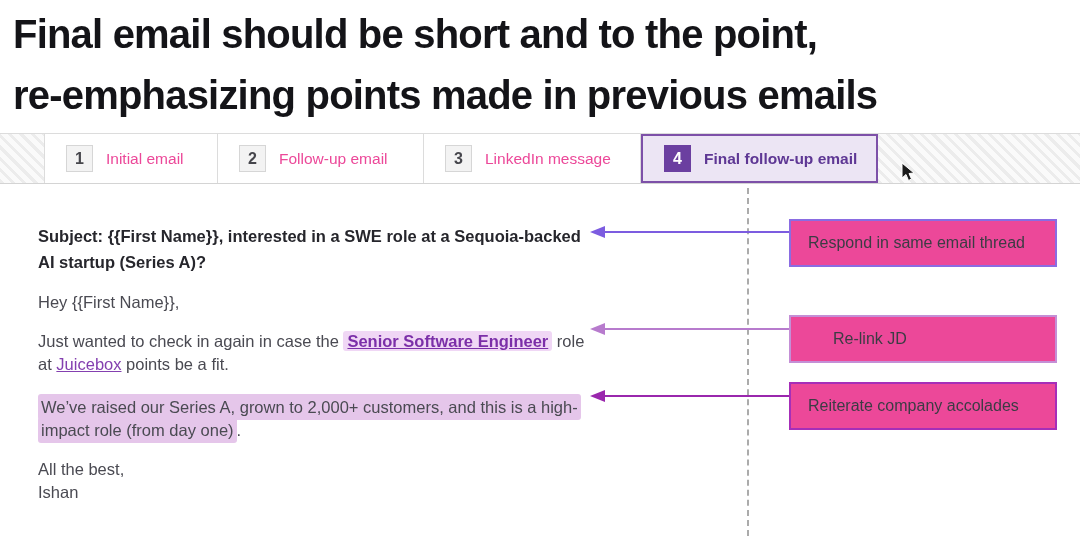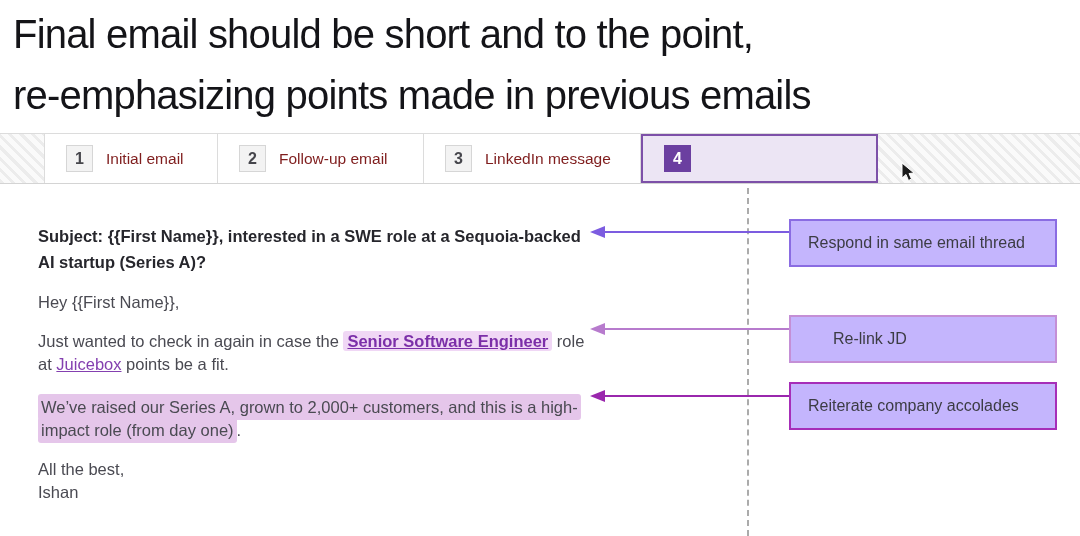--- a/index.html
+++ b/index.html
@@ -6,21 +6,21 @@
   html,body { background:#ffffff; }
   body { font-family:"Liberation Sans", sans-serif; }
   #screen {
     position:relative; width:1080px; height:536px;
     background:#ffffff; overflow:hidden;
   }
 
   
   .headline {
     position:absolute; left:13px; top:4px; width:1050px;
-    font-size:40px; font-weight:400; color:#141418;
+    font-size:40px; font-weight:700; color:#141418;
     letter-spacing:-0.8px; line-height:61px;
   }
 
   
   .tabbar {
     position:absolute; left:0; top:133px; width:1080px; height:51px;
     display:flex; align-items:stretch;
     border-top:1px solid #dcdcdc; border-bottom:1px solid #d4d4d4;
     background:#ffffff;
   }
@@ -33,21 +33,21 @@
     display:flex; align-items:center; padding-left:21px;
     border-right:1px solid #dcdcdc; background:#ffffff; cursor:default;
   }
   .tab-1 { width:173px; } .tab-2 { width:206px; } .tab-3 { width:217px; } .tab-4 { width:237px; }
   .tab .num {
     width:27px; height:27px; margin-right:13px; flex:0 0 auto;
     display:flex; align-items:center; justify-content:center;
     background:#f3f3f3; border:1px solid #d6d6d6; color:#46464c;
     font-size:16px; font-weight:600;
   }
-  .tab .lbl { font-size:15.5px; color:#7f1d1d; }
+  .tab .lbl { font-size:15.5px; color:#ec4899; }
   .tab.active {
     background:#ece5f4; border:2px solid #7d50a8;
   }
   .tab.active .num { background:#6b3fa0; border-color:#6b3fa0; color:#ffffff; }
   .tab.active .lbl { color:#5e3794; font-weight:600; }
 
   
   .email {
     position:absolute; left:38px; top:223px; width:560px;
     font-size:16.5px; line-height:23px; color:#4a4a52;
@@ -71,21 +71,21 @@
 
   
   .divider {
     position:absolute; left:747px; top:188px; height:348px; width:0;
     border-left:2px dashed #ababab;
   }
 
   
   .callout {
     position:absolute; left:789px; width:268px; height:48px;
-    background:#c4b5fd; border:2px solid #999; display:flex; align-items:center;
+    background:#ec4899; border:2px solid #999; display:flex; align-items:center;
     padding-left:17px; font-size:16px; color:#3c3c44;
   }
   .co-1 { top:219px; } .co-2 { top:315px;padding-left:42px; } .co-3 { top:382px; }
   .arrow-line { position:absolute; height:2px; background:#999; }
   .al-1 { left:604px; top:231px; width:185px; }
   .al-2 { left:604px; top:328px; width:185px; }
   .al-3 { left:604px; top:395px; width:185px; }
   .arrow-head {
     position:absolute; width:0; height:0;
     border-top:6px solid transparent; border-bottom:6px solid transparent;
@@ -119,20 +119,21 @@
       <span class="lbl">Follow-up email</span>
     </div>
 
     <div class="tab tab-3">
       <span class="num">3</span>
       <span class="lbl">LinkedIn message</span>
     </div>
 
     <div class="tab tab-4 active">
       <span class="num">4</span>
+      <span class="lbl">Final follow-up email</span>
     </div>
 
     <div class="hatch hatch-right"></div>
   </div>
 
   <div class="email">
     <div class="subject">Subject: {{First Name}}, interested in a SWE role at a Sequoia-backed AI startup (Series A)?</div>
     <p>Hey {{First Name}},</p>
     <p class="para-checkin"><span>Just wanted to check in again in case the </span><a class="job-link" href="#">Senior Software Engineer</a><span> role at </span><a class="company-link" href="#">Juicebox</a><span> points be a fit.</span></p>
     <p class="para-accolades"><span class="hl">We’ve raised our Series A, grown to 2,000+ customers, and this is a high-impact role (from day one)</span><span>.</span></p>

